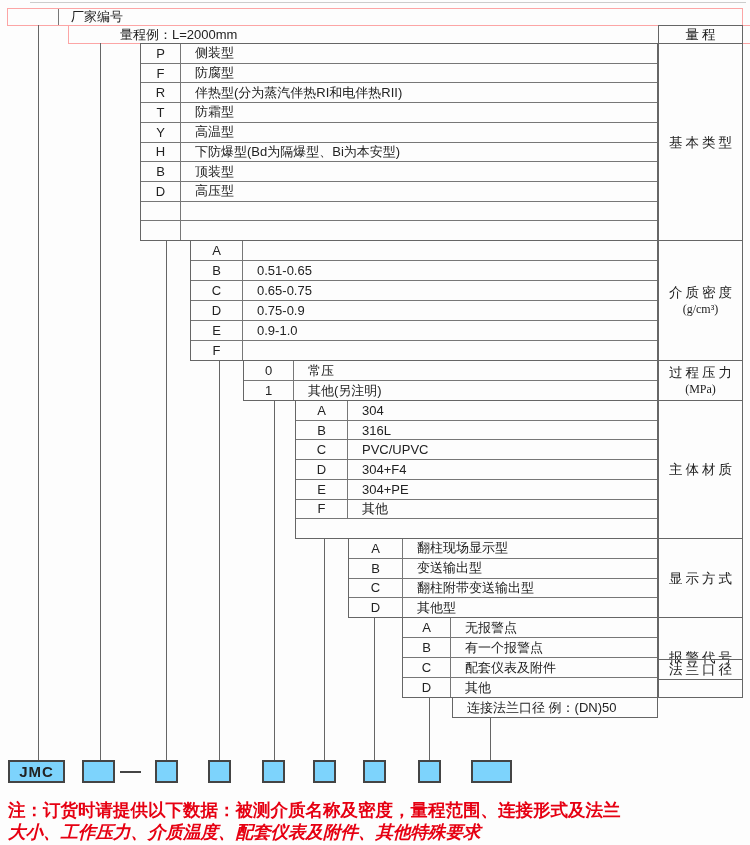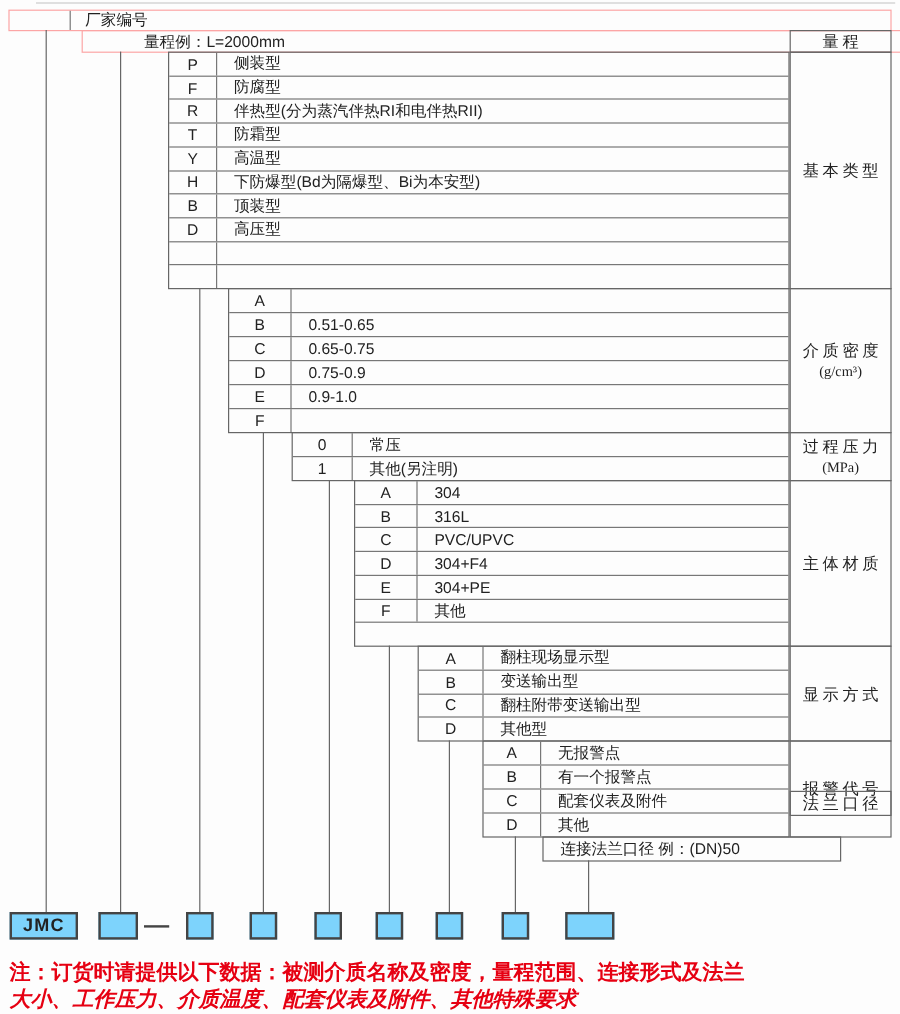--- a/index.html
+++ b/index.html
@@ -199,21 +199,21 @@
     <div class="tr">
         <span class="code" style="width:48px">C</span>
         <span class="desc">配套仪表及附件</span>
       </div>
     <div class="tr">
         <span class="code" style="width:48px">D</span>
         <span class="desc">其他</span>
       </div>
   </div>
 
-  <div class="tbl" style="left:452px;top:697px;width:249px;height:21px;">
+  <div class="tbl" style="left:452px;top:697px;width:206px;height:21px;">
     <div class="tr">
         <span class="desc">连接法兰口径 例：(DN)50</span>
       </div>
   </div>
 
   <div class="vline" style="left:38px;top:25px;height:735px;"></div>
   <div class="vline" style="left:100px;top:43px;height:717px;"></div>
   <div class="vline" style="left:166px;top:240px;height:520px;"></div>
   <div class="vline" style="left:219px;top:360px;height:400px;"></div>
   <div class="vline" style="left:274px;top:400px;height:360px;"></div>

